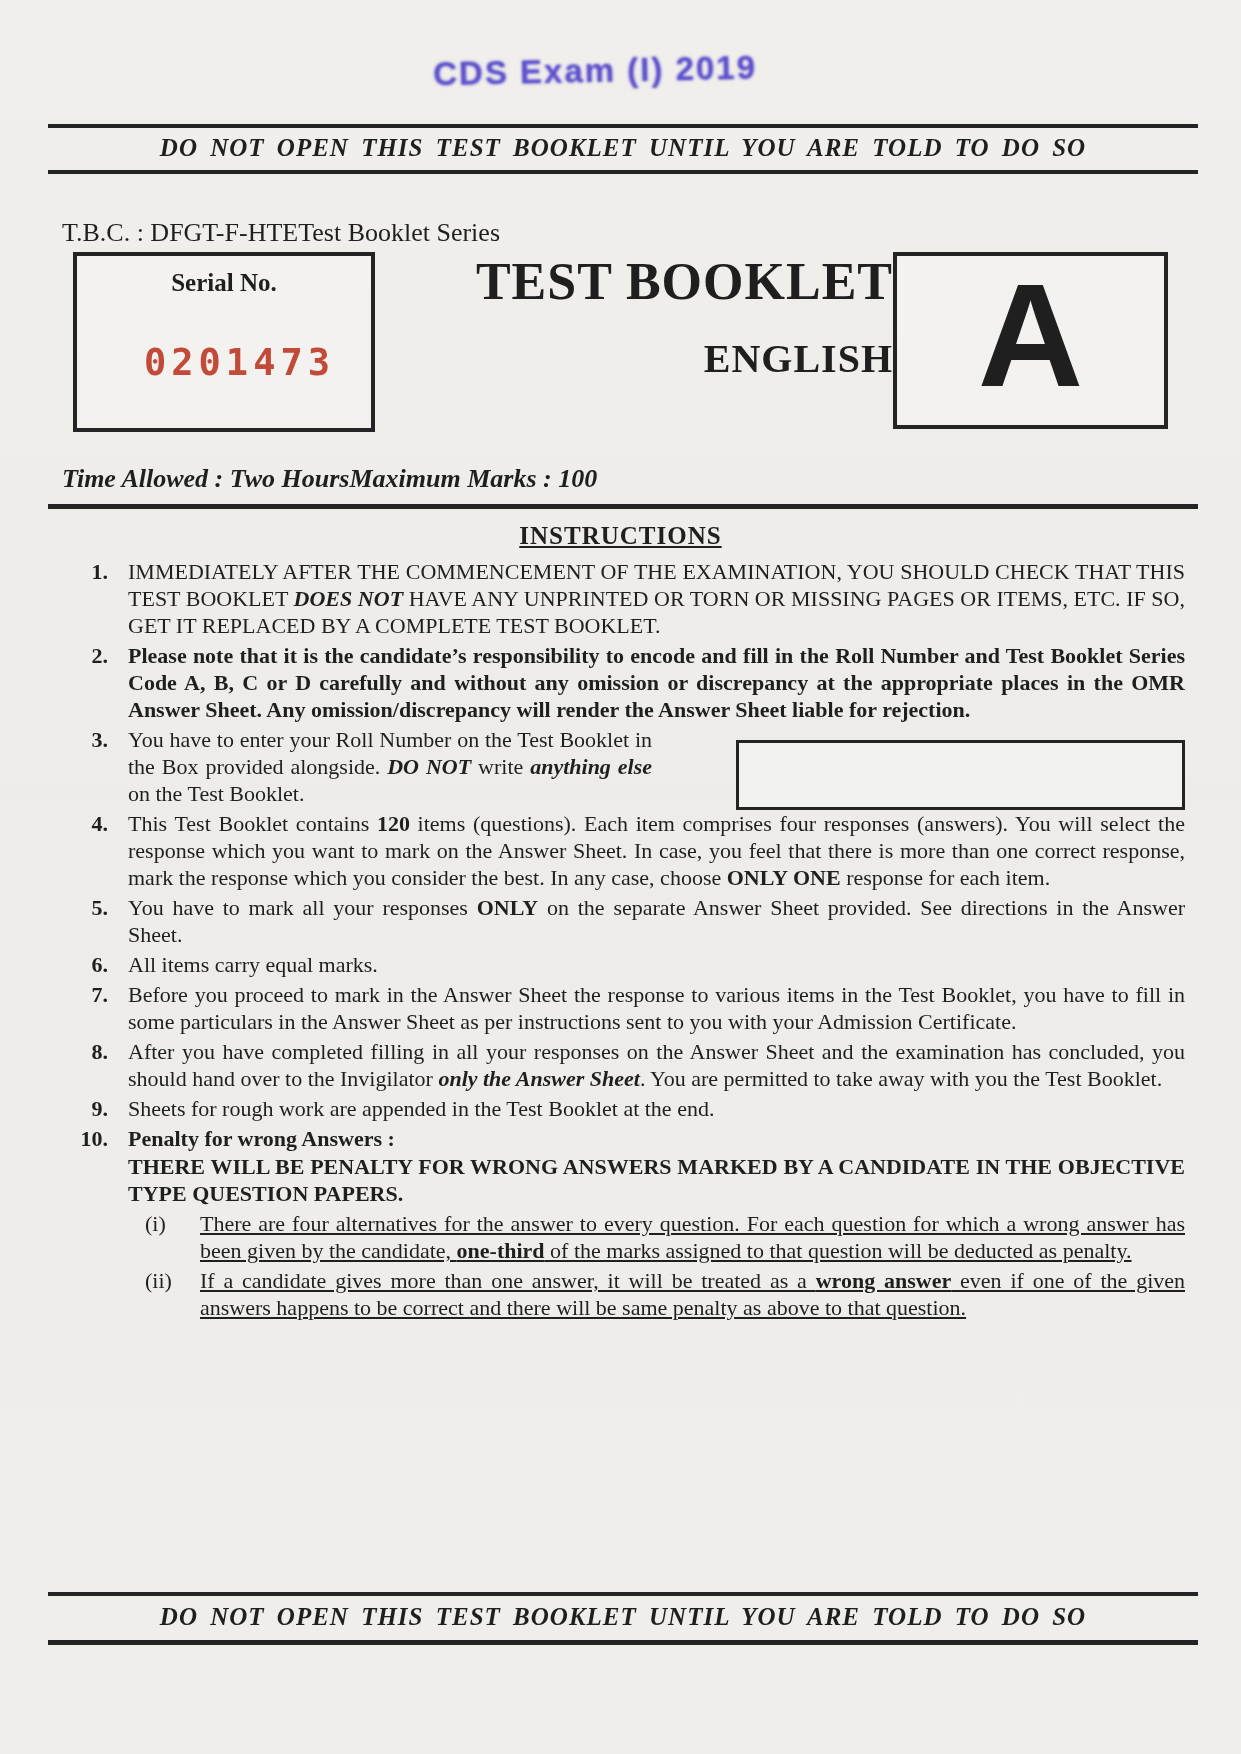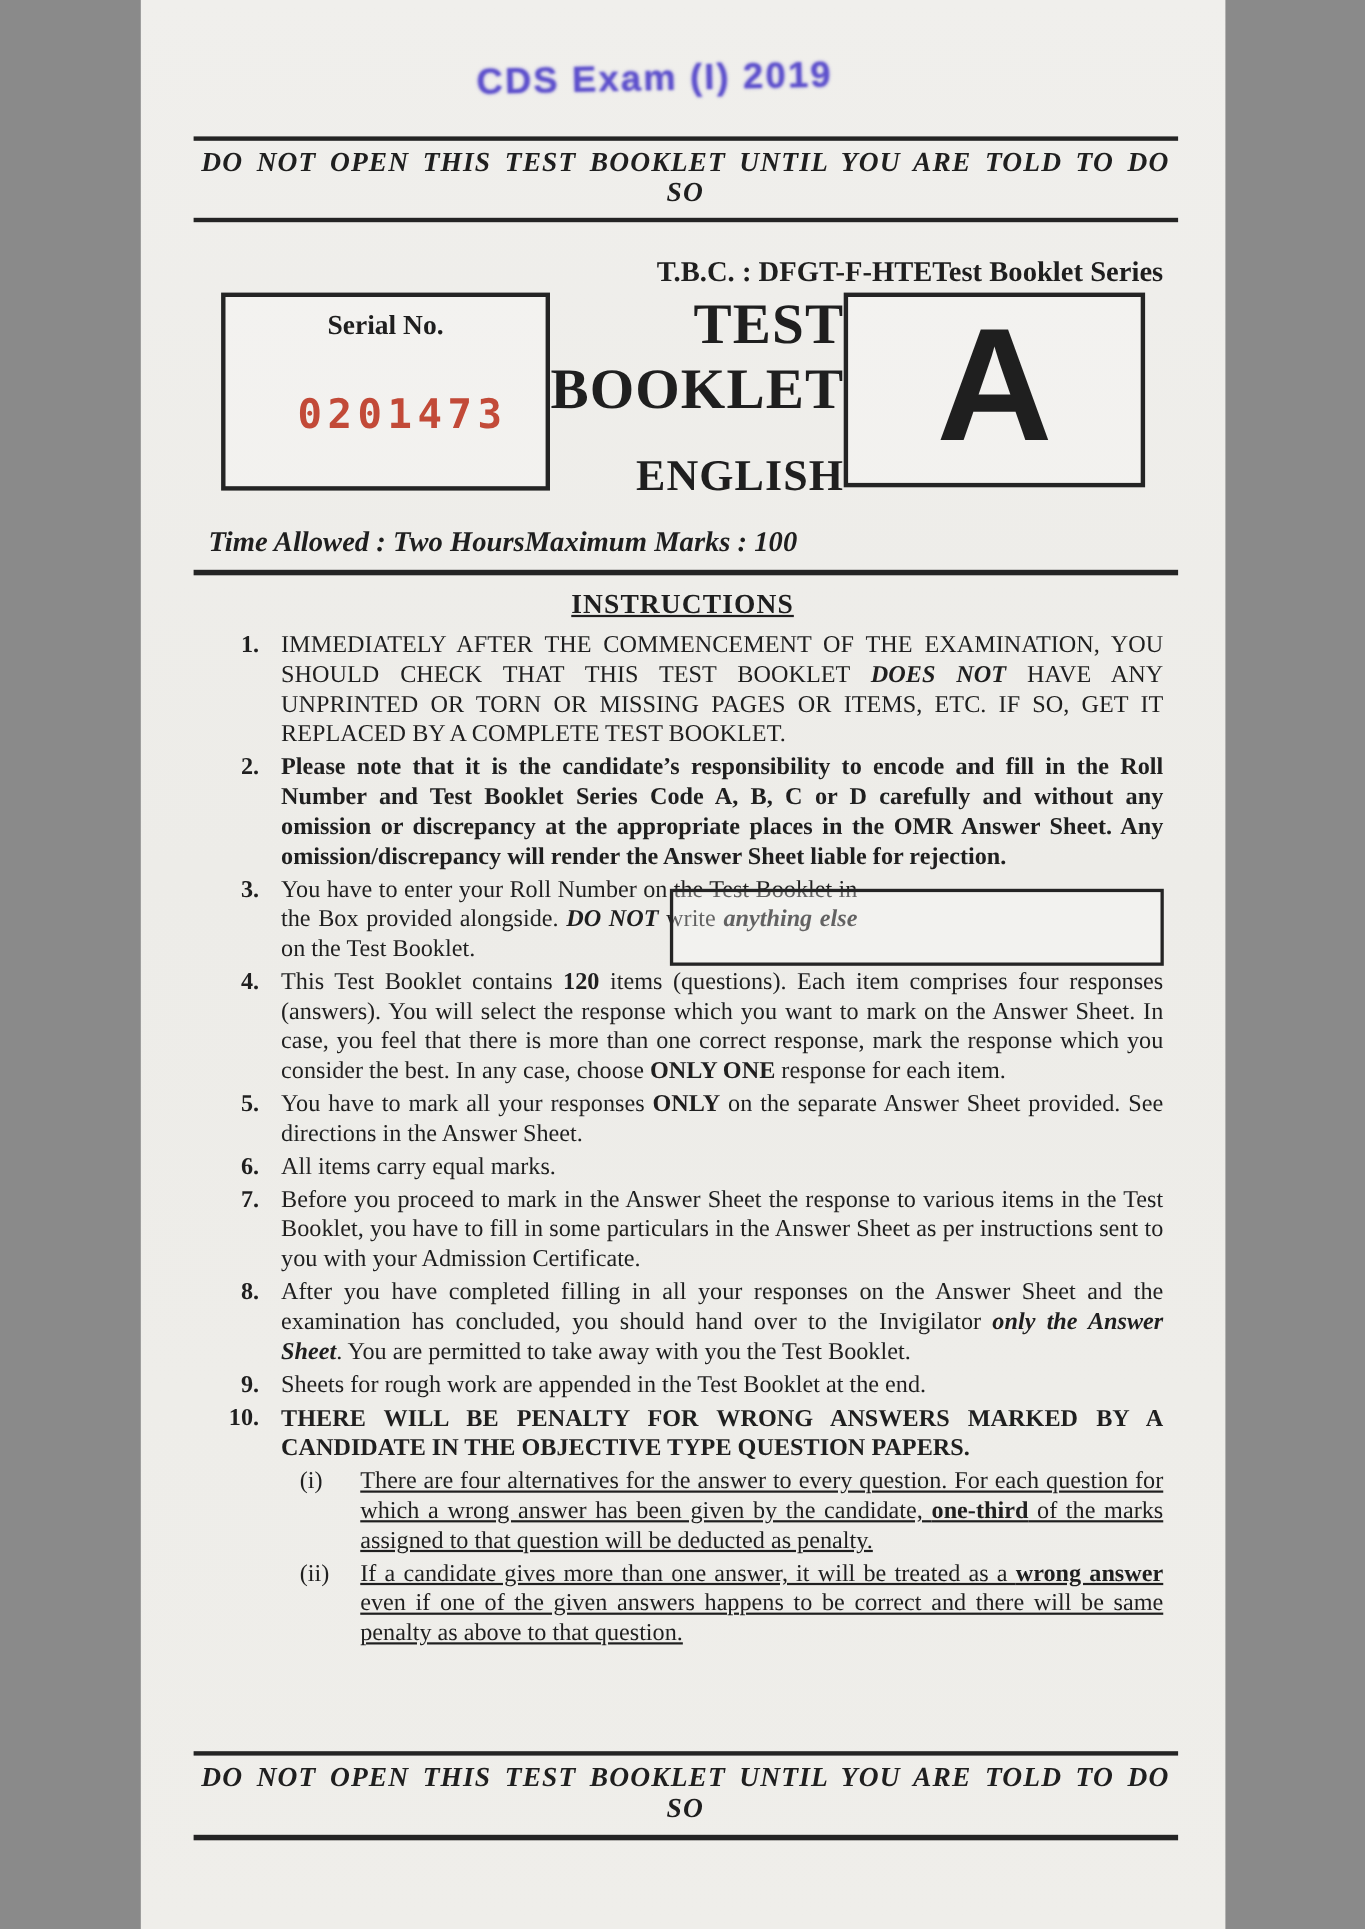--- a/index.html
+++ b/index.html
@@ -1,36 +1,36 @@
 <!DOCTYPE html>
 <html><head>
 <meta charset="utf-8">
 <style>
   *{margin:0;padding:0;box-sizing:border-box;}
   html,body{background:#8a8a8a;}
   .page{
-    position:relative;width:986px;height:1754px;margin:0 auto;
+    position:relative;width:1241px;height:1754px;margin:0 auto;
     background:linear-gradient(180deg,#f0efec 0%,#edece8 45%,#efeeea 100%);
     color:#1f1f1f;font-family:"Liberation Serif",serif;overflow:hidden;
   }
   
   .stamp{
     position:absolute;top:52px;left:50%;
     transform:translateX(-58%) rotate(-1.2deg);
     font-family:"Liberation Sans",sans-serif;font-weight:bold;
     font-size:33px;letter-spacing:2px;color:#4a3bc8;opacity:.88;
     filter:blur(1.1px);text-shadow:0 0 3px rgba(74,59,200,.55);
     white-space:nowrap;
   }
   
   .band{margin:124px 43px 0 48px;border-top:4px solid #242424;border-bottom:4px solid #242424;padding:6px 0 8px;}
   .band-text{text-align:center;font-weight:bold;font-style:italic;font-size:25px;letter-spacing:1px;word-spacing:5px;}
   .footer-band{position:absolute;left:48px;right:43px;top:1592px;margin:0;border-top:4px solid #242424;border-bottom:5px solid #242424;padding:7px 0 9px;}
   
-  .tbc-row{display:flex;justify-content:flex-end;margin:30px 56px 0 62px;font-weight:bold;font-size:26px;}
+  .tbc-row{display:flex;justify-content:flex-start;margin:44px 56px 0 62px;font-weight:normal;font-size:26px;}
   
   .main-row{display:flex;margin:4px 56px 0 62px;height:186px;}
   .serial-box{width:302px;height:180px;border:4px solid #242424;margin-left:11px;background:rgba(255,255,255,.25);}
   .serial-label{margin-top:13px;text-align:center;font-weight:bold;font-size:25px;}
   .serial-number{margin-top:44px;text-align:center;font-family:"DejaVu Sans Mono",monospace;font-weight:bold;font-size:37px;letter-spacing:5px;color:#c24a38;filter:blur(.4px);margin-left:31px;}
   .title-block{flex:1;text-align:right;padding-top:0;}
   .title-main{font-size:52px;font-weight:bold;letter-spacing:1px;}
   .title-sub{font-size:40px;font-weight:bold;margin-top:24px;letter-spacing:1px;}
   .series-box{width:275px;height:177px;border:4px solid #242424;margin-right:17px;display:flex;align-items:center;justify-content:center;background:rgba(255,255,255,.25);}
   .series-letter{font-family:"Liberation Sans",sans-serif;font-weight:900;font-size:146px;line-height:1;padding-bottom:10px;}
@@ -138,20 +138,21 @@
     </div>
 
     <div class="item">
       <div class="inum">9.</div>
       <div class="ibody"><span>Sheets for rough work are appended in the Test Booklet at the end.</span></div>
     </div>
 
     <div class="item">
       <div class="inum">10.</div>
       <div class="ibody">
+        <div><span class="b">Penalty for wrong Answers :</span></div>
         <div class="p2"><span class="b">THERE WILL BE PENALTY FOR WRONG ANSWERS MARKED BY A CANDIDATE IN THE OBJECTIVE TYPE QUESTION PAPERS.</span></div>
         <div class="sub">
           <div class="snum">(i)</div>
           <div class="sbody"><span>There are four alternatives for the answer to every question. For each question for which a wrong answer has been given by the candidate, </span><span class="b">one-third</span><span> of the marks assigned to that question will be deducted as penalty.</span></div>
         </div>
         <div class="sub">
           <div class="snum">(ii)</div>
           <div class="sbody"><span>If a candidate gives more than one answer, it will be treated as a </span><span class="b">wrong answer</span><span> even if one of the given answers happens to be correct and there will be same penalty as above to that question.</span></div>
         </div>
       </div>

